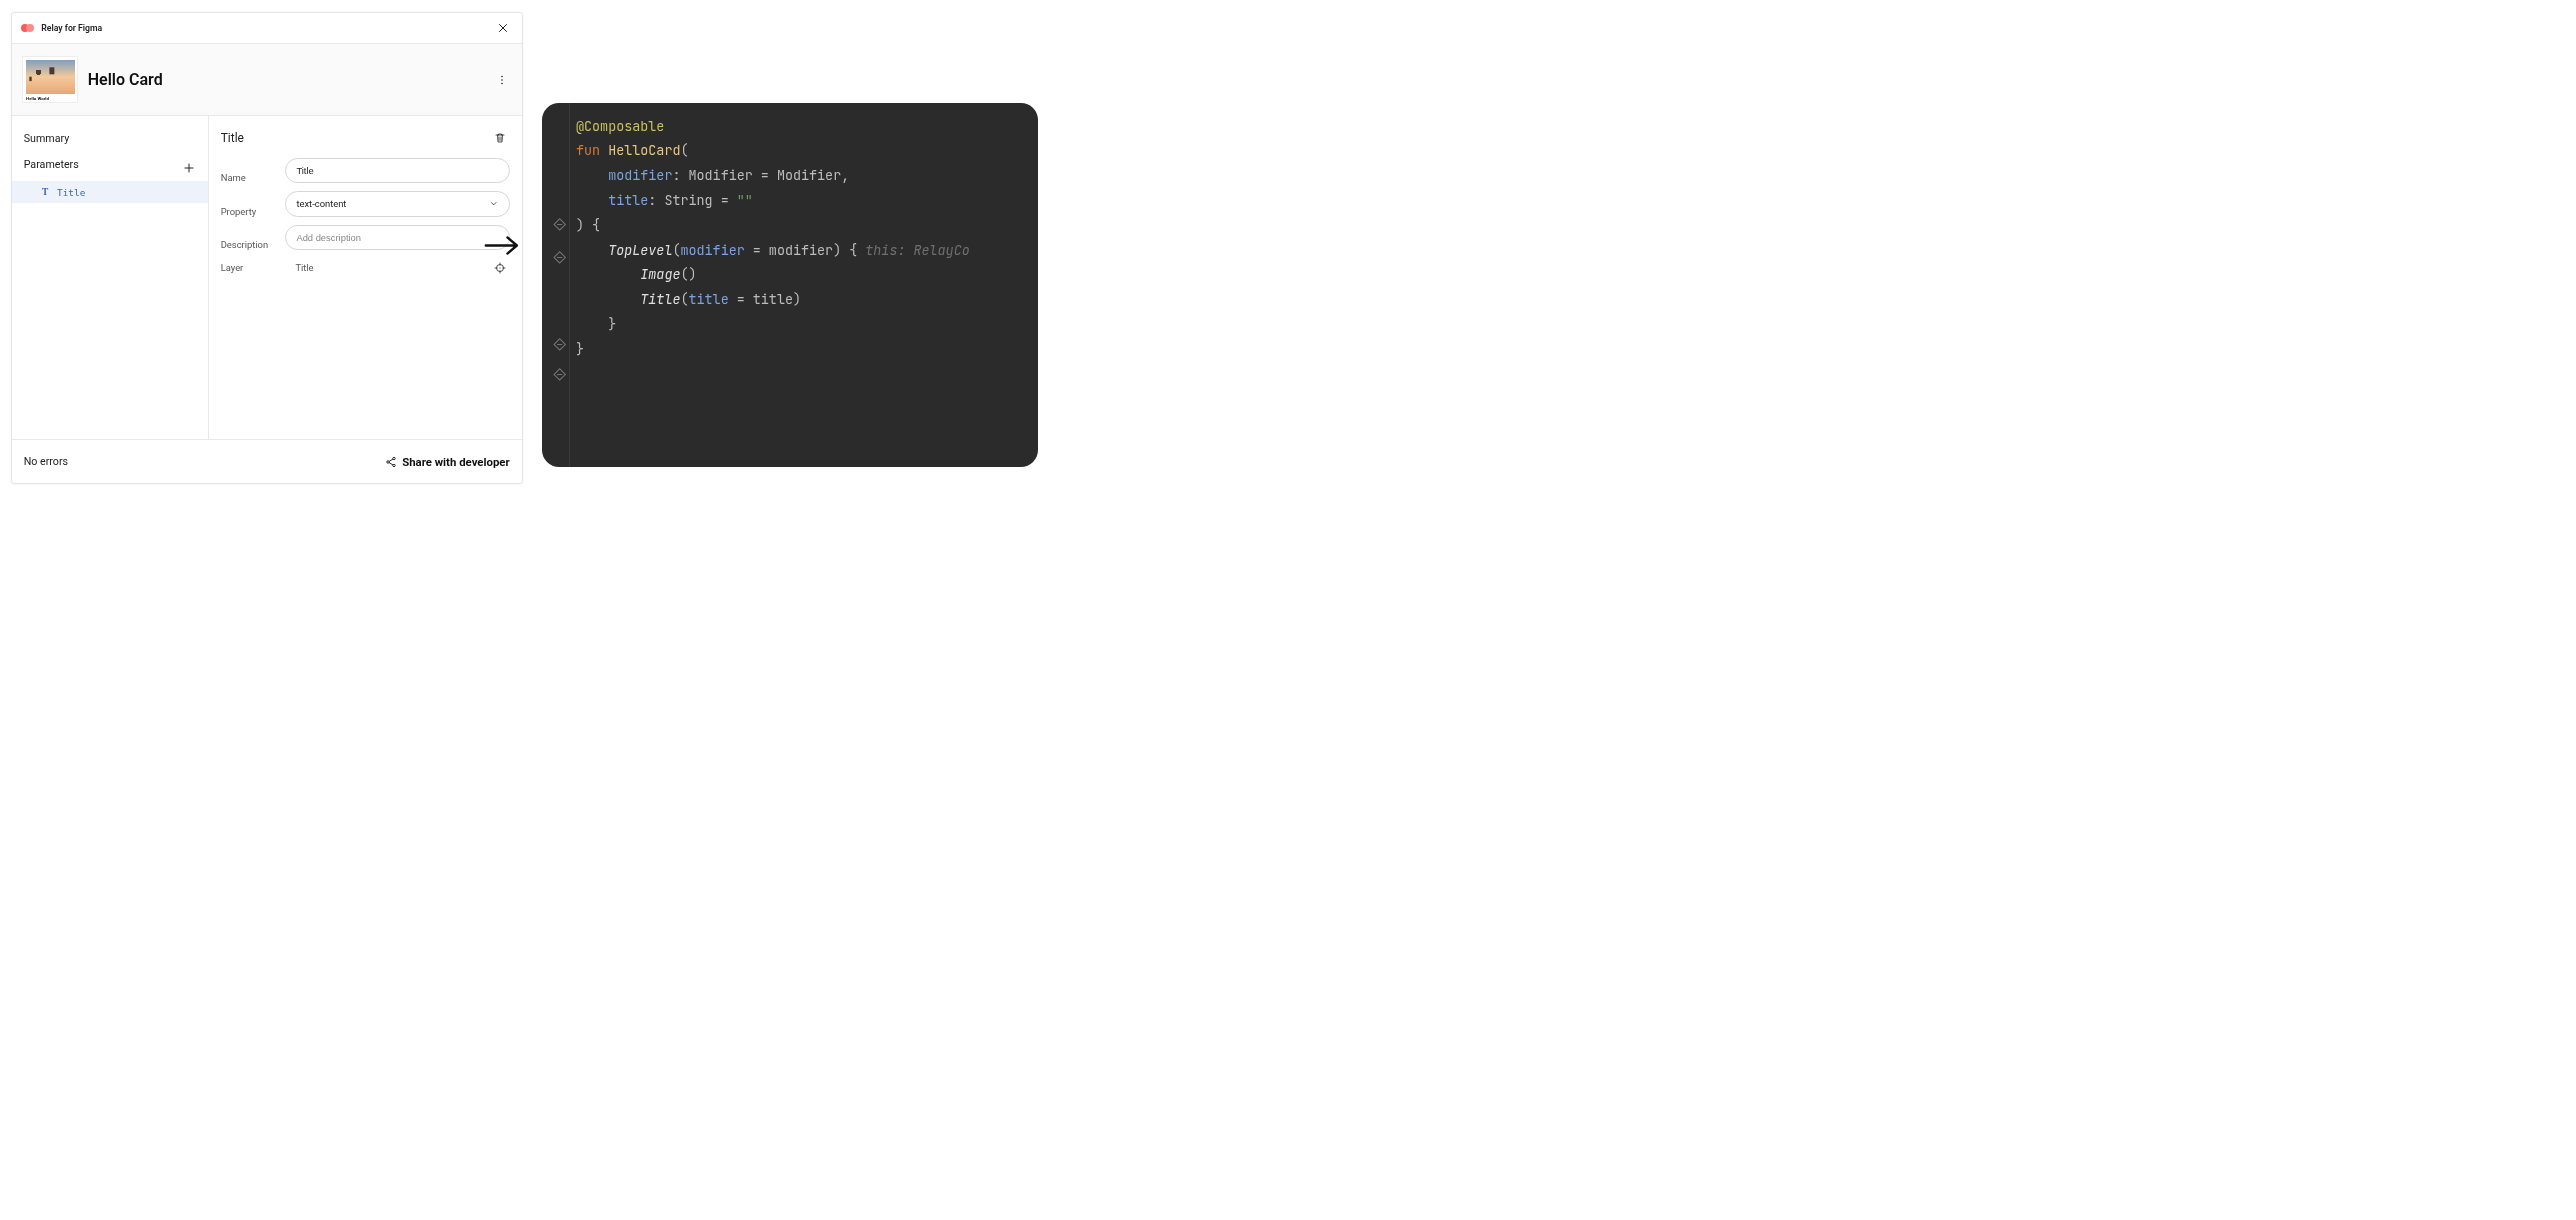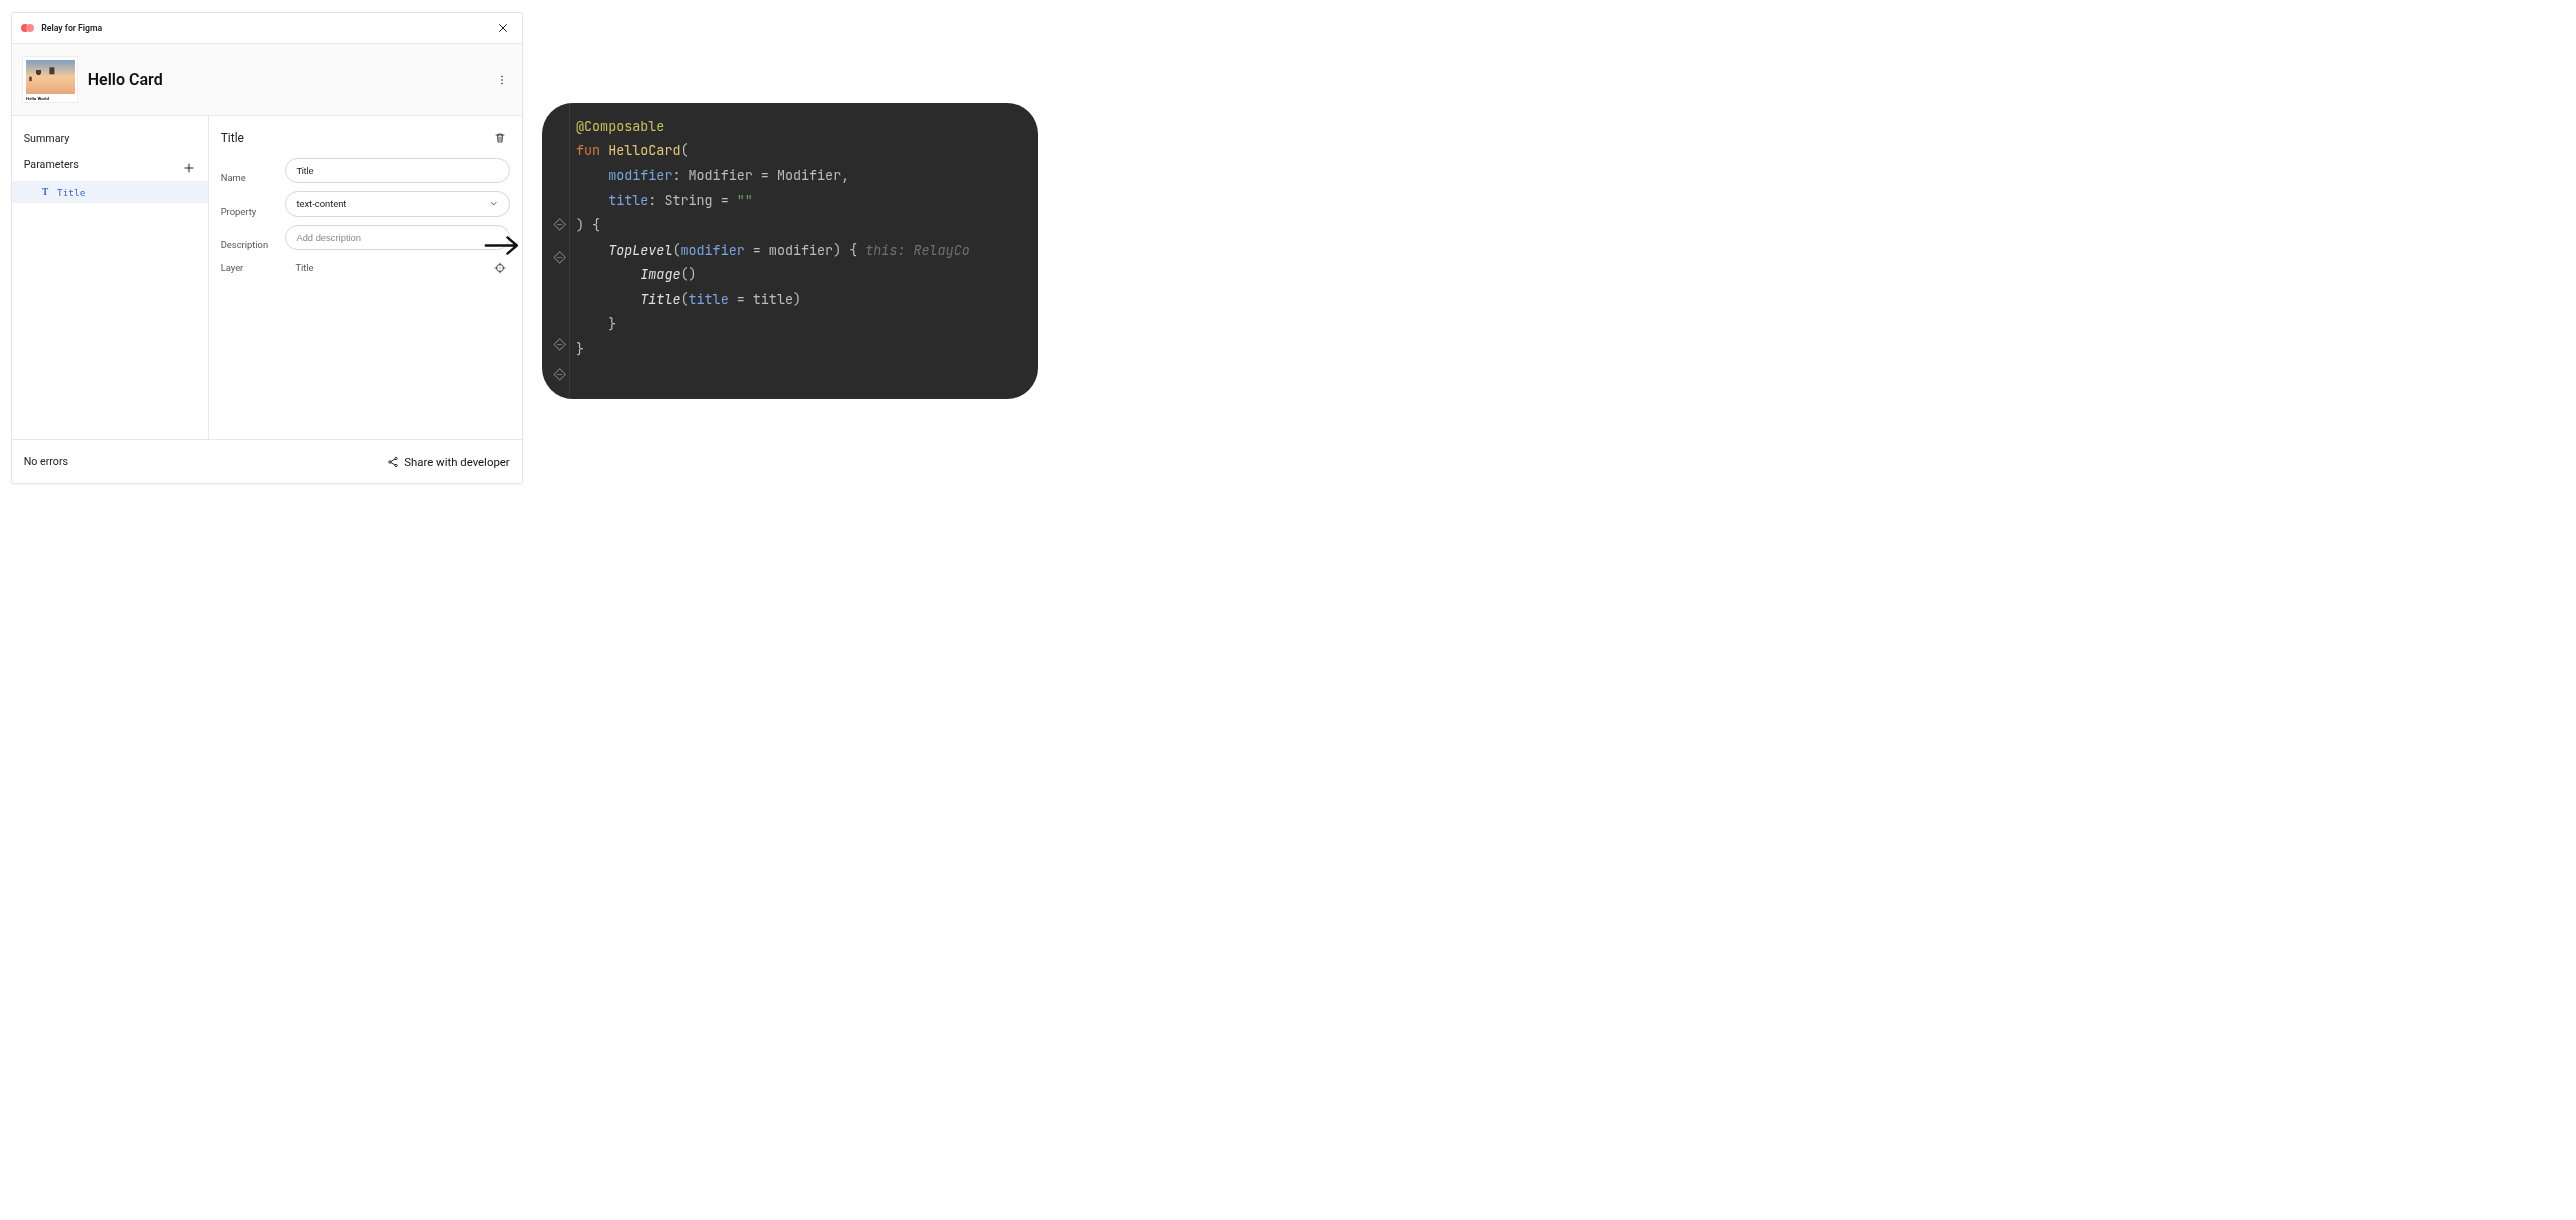--- a/index.html
+++ b/index.html
@@ -209,21 +209,21 @@
     display: flex;
     align-items: center;
     padding: 0 12px;
   }
   .footer-status { font-size: 10.7px; color: #222; flex: 1; }
   .share-btn {
     display: flex;
     align-items: center;
     gap: 5.4px;
     font-size: 11.4px;
-    font-weight: 400;
+    font-weight: 700;
     color: #111;
     cursor: pointer;
   }
 
   
   .arrow {
     position: absolute;
     left: 483px;
     top: 232px;
     width: 38px;
@@ -231,23 +231,23 @@
     color: #111;
   }
   .arrow svg { width: 100%; height: 100%; }
 
   
   .code-panel {
     position: absolute;
     left: 542px;
     top: 103px;
     width: 496px;
-    height: 296px;
+    height: 364px;
     background: #2b2b2b;
-    border-radius: 31px;
+    border-radius: 17px;
     overflow: hidden;
     font-family: "JetBrains Mono", "Fira Code", ui-monospace, Menlo, monospace;
     font-size: 13.4px;
     padding: 10.7px 0 10.7px 0;
   }
   .code-gutter {
     position: absolute;
     left: 0; top: 0; bottom: 0;
     width: 28px;
     border-right: 0.7px solid #3a3a3a;

